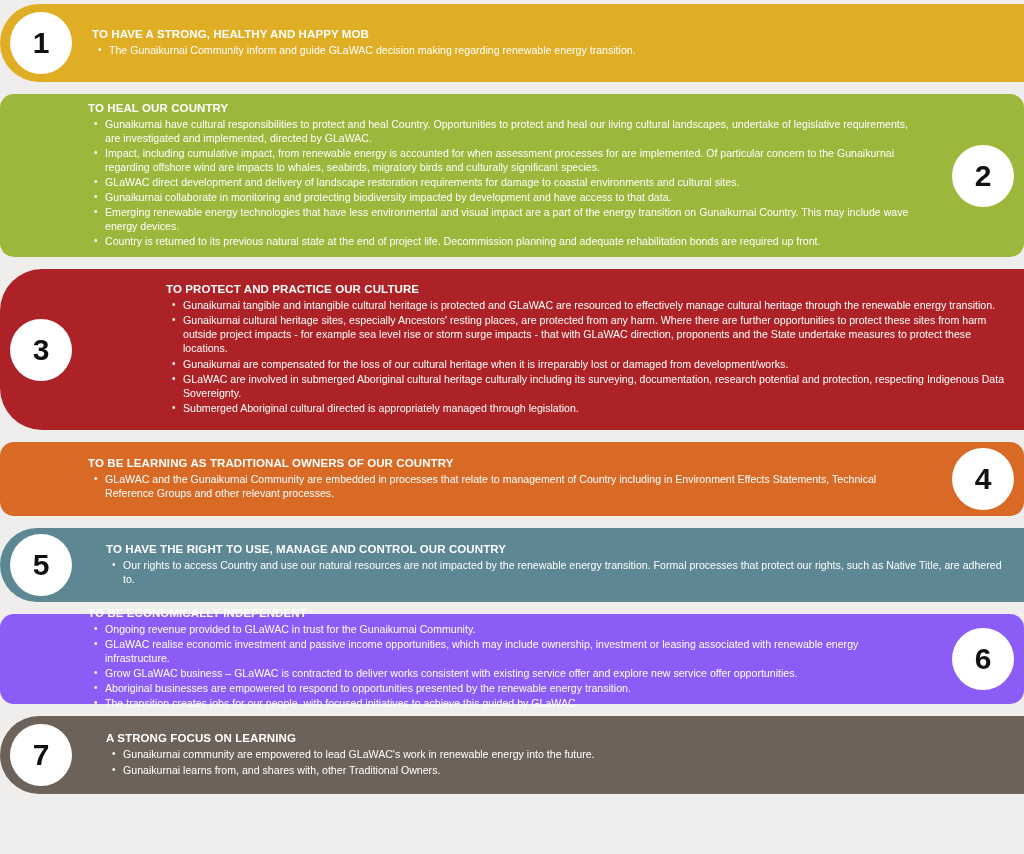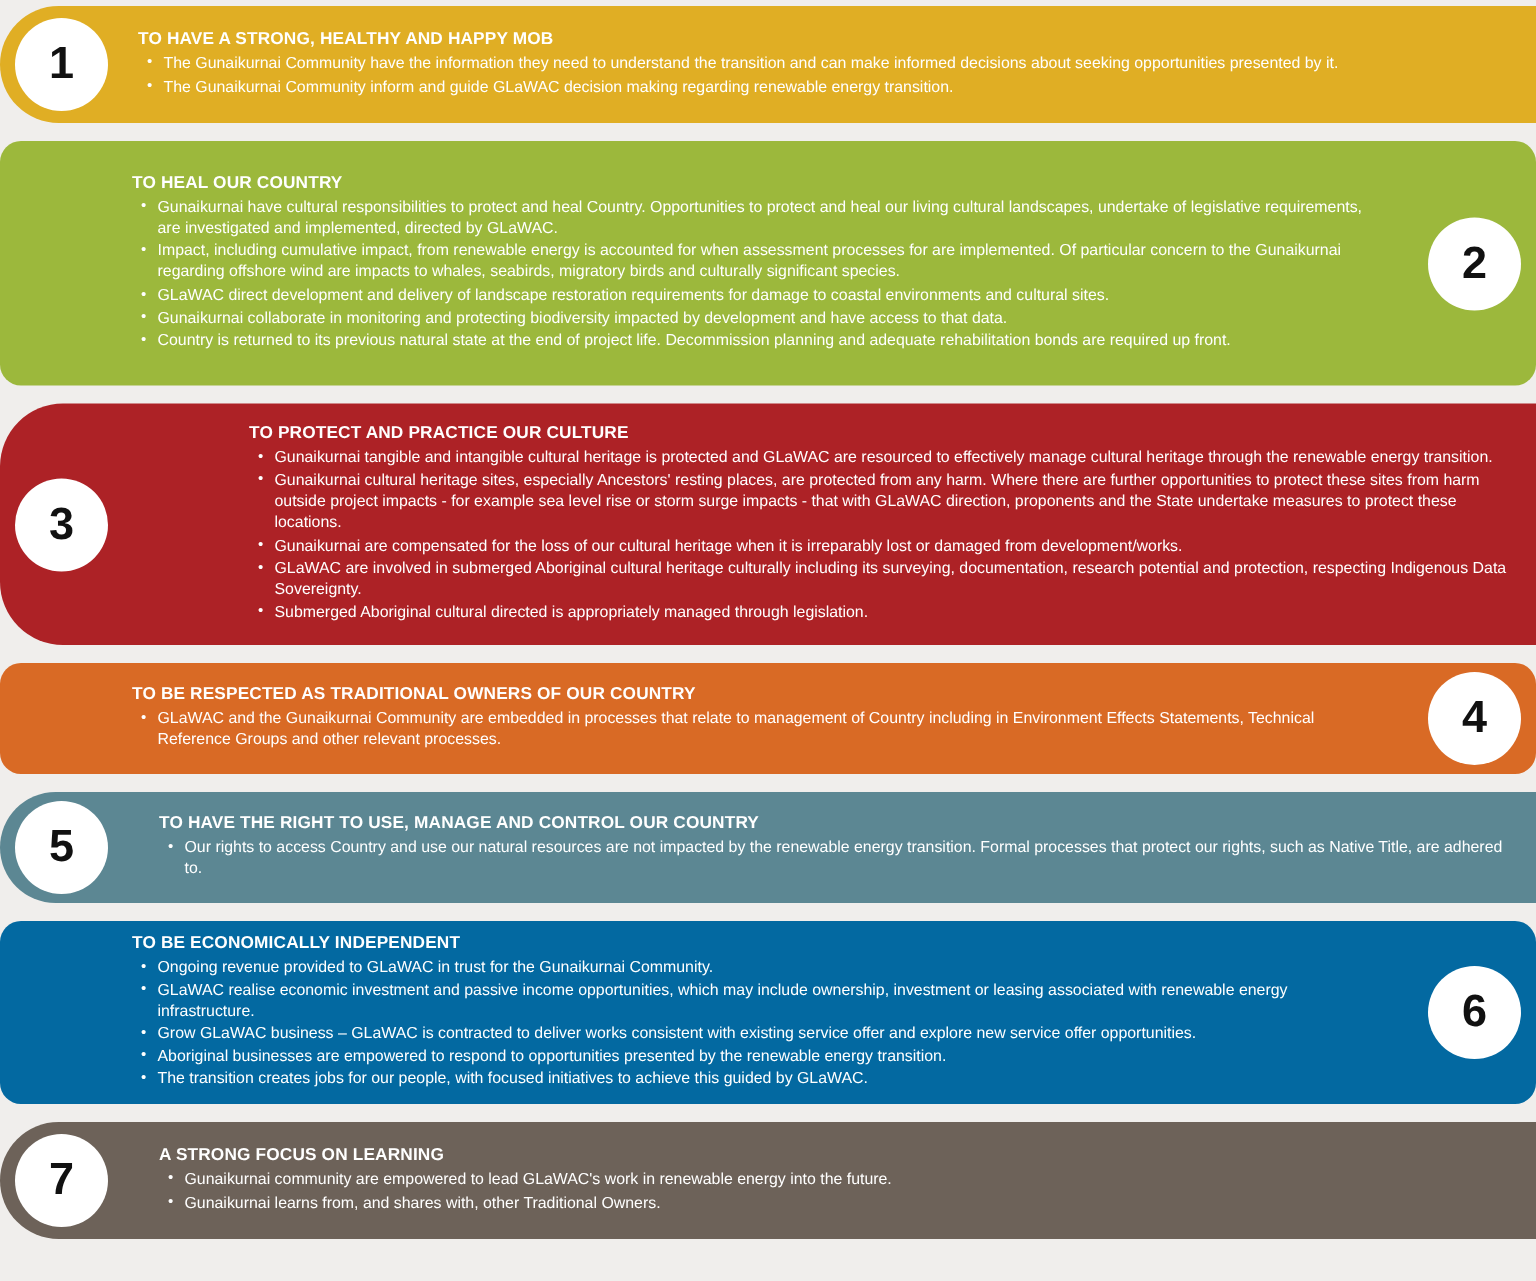--- a/index.html
+++ b/index.html
@@ -105,36 +105,36 @@
 </head>
 <body style="background-color: rgb(240, 238, 236);">
 
 <div class="page">
 
   <div class="band left" style="height: 78px; margin-top: 4px; background-color: rgb(224, 174, 36);">
     <div class="badge badge-left">1</div>
     <div class="content indent-1">
       <div class="band-title">TO HAVE A STRONG, HEALTHY AND HAPPY MOB</div>
       <ul class="bullets">
-        <li>The Gunaikurnai Community have the information they need to understand the transition and can make informed decisions about seeking opportunities presented by it.</li>
         <li>The Gunaikurnai Community inform and guide GLaWAC decision making regarding renewable energy transition.</li>
       </ul>
     </div>
   </div>
 
   <div class="gap" style="height:12px;"></div>
 
   <div class="band right" style="height: 163px; background-color: rgb(156, 184, 60);">
     <div class="content indent-2">
       <div class="band-title">TO HEAL OUR COUNTRY</div>
       <ul class="bullets">
         <li>Gunaikurnai have cultural responsibilities to protect and heal Country. Opportunities to protect and heal our living cultural landscapes, undertake of legislative requirements, are investigated and implemented, directed by GLaWAC.</li>
         <li>Impact, including cumulative impact, from renewable energy is accounted for when assessment processes for are implemented. Of particular concern to the Gunaikurnai regarding offshore wind are impacts to whales, seabirds, migratory birds and culturally significant species.</li>
         <li>GLaWAC direct development and delivery of landscape restoration requirements for damage to coastal environments and cultural sites.</li>
         <li>Gunaikurnai collaborate in monitoring and protecting biodiversity impacted by development and have access to that data.</li>
+        <li>Emerging renewable energy technologies that have less environmental and visual impact are a part of the energy transition on Gunaikurnai Country. This may include wave energy devices.</li>
         <li>Country is returned to its previous natural state at the end of project life. Decommission planning and adequate rehabilitation bonds are required up front.</li>
       </ul>
     </div>
     <div class="badge badge-right">2</div>
   </div>
 
   <div class="gap" style="height:12px;"></div>
 
   <div class="band left" style="height: 161px; background-color: rgb(173, 34, 38);">
     <div class="badge badge-left">3</div>
@@ -147,21 +147,21 @@
         <li>GLaWAC are involved in submerged Aboriginal cultural heritage culturally including its surveying, documentation, research potential and protection, respecting Indigenous Data Sovereignty.</li>
         <li>Submerged Aboriginal cultural directed is appropriately managed through legislation.</li>
       </ul>
     </div>
   </div>
 
   <div class="gap" style="height:12px;"></div>
 
   <div class="band right" style="height: 74px; background-color: rgb(217, 106, 37);">
     <div class="content indent-4">
-      <div class="band-title">TO BE RESPECTED AS TRADITIONAL OWNERS OF OUR COUNTRY</div>
+      <div class="band-title">TO BE LEARNING AS TRADITIONAL OWNERS OF OUR COUNTRY</div>
       <ul class="bullets">
         <li>GLaWAC and the Gunaikurnai Community are embedded in processes that relate to management of Country including in Environment Effects Statements, Technical Reference Groups and other relevant processes.</li>
       </ul>
     </div>
     <div class="badge badge-right">4</div>
   </div>
 
   <div class="gap" style="height:12px;"></div>
 
   <div class="band left" style="height: 74px; background-color: rgb(92, 135, 147);">
@@ -169,21 +169,21 @@
     <div class="content indent-5">
       <div class="band-title">TO HAVE THE RIGHT TO USE, MANAGE AND CONTROL OUR COUNTRY</div>
       <ul class="bullets">
         <li>Our rights to access Country and use our natural resources are not impacted by the renewable energy transition. Formal processes that protect our rights, such as Native Title, are adhered to.</li>
       </ul>
     </div>
   </div>
 
   <div class="gap" style="height:12px;"></div>
 
-  <div class="band right" style="height: 122px; background-color: #0369a1;">
+  <div class="band right" style="height: 90px; background-color: #8b5cf6;">
     <div class="content indent-6">
       <div class="band-title">TO BE ECONOMICALLY INDEPENDENT</div>
       <ul class="bullets">
         <li>Ongoing revenue provided to GLaWAC in trust for the Gunaikurnai Community.</li>
         <li>GLaWAC realise economic investment and passive income opportunities, which may include ownership, investment or leasing associated with renewable energy infrastructure.</li>
         <li>Grow GLaWAC business – GLaWAC is contracted to deliver works consistent with existing service offer and explore new service offer opportunities.</li>
         <li>Aboriginal businesses are empowered to respond to opportunities presented by the renewable energy transition.</li>
         <li>The transition creates jobs for our people, with focused initiatives to achieve this guided by GLaWAC.</li>
       </ul>
     </div>

